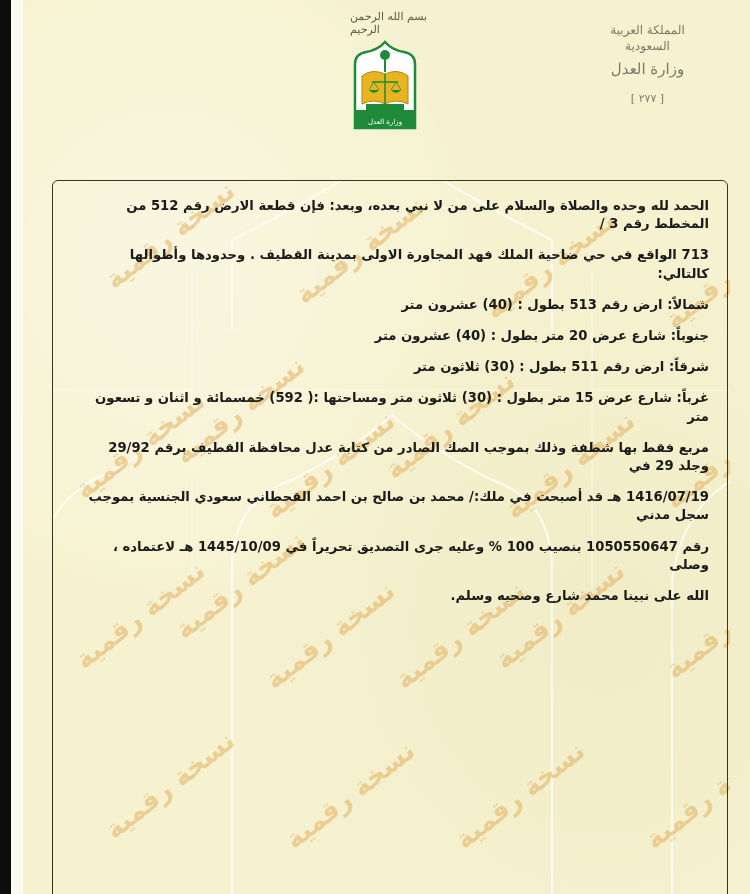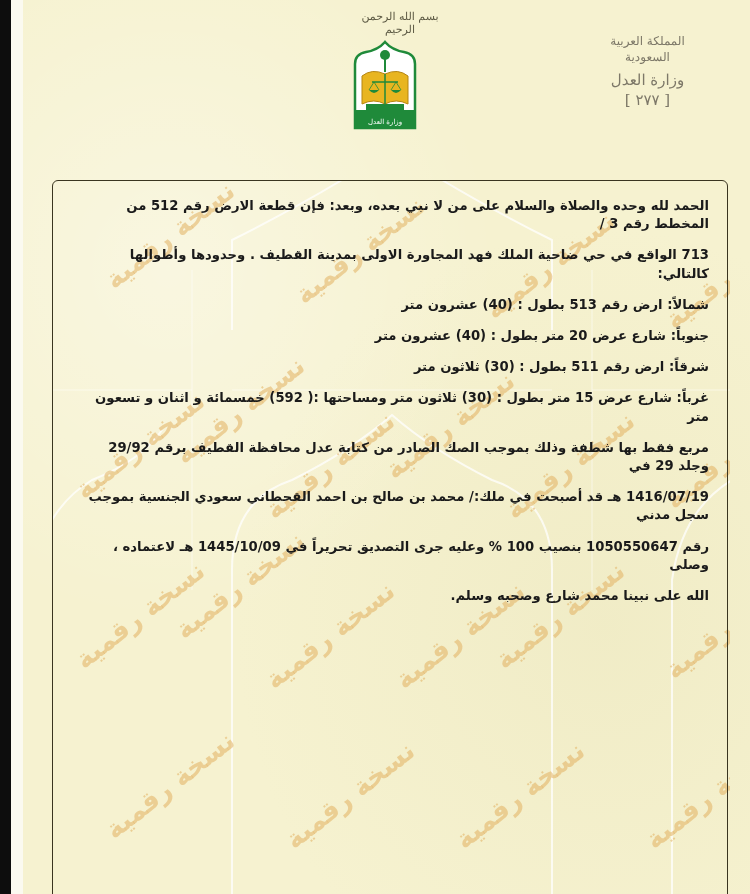--- a/index.html
+++ b/index.html
@@ -12,31 +12,31 @@
   .left-light { position: absolute; left: 11px; top: 0; width: 12px; height: 894px; background: #fbfaf0; }
   .paper {
     position: absolute; left: 23px; top: 0; width: 727px; height: 894px;
     background:
       radial-gradient(ellipse at 20% 30%, rgba(255,255,255,0.35), rgba(255,255,255,0) 40%),
       radial-gradient(ellipse at 80% 70%, rgba(230,225,180,0.35), rgba(230,225,180,0) 45%),
       #f6f2d0;
   }
   
   .basmala {
-    position: absolute; left: 350px; top: 10px; width: 100px; text-align: center;
+    position: absolute; left: 350px; top: 10px; width: 100px; text-align: left;
     font-family: "DejaVu Serif", serif; font-size: 11px; color: #5d5a44; direction: rtl;
   }
   .emblem { position: absolute; left: 352px; top: 40px; width: 66px; height: 90px; }
   .kingdom {
-    position: absolute; left: 590px; top: 33px; width: 115px; text-align: center;
+    position: absolute; left: 590px; top: 22px; width: 115px; text-align: center;
     direction: rtl; color: #7d7868; font-family: "DejaVu Serif", serif;
   }
   .kingdom .k1 { font-size: 12px; line-height: 16px; }
   .kingdom .k2 { font-size: 15px; line-height: 22px; margin-top: 4px; }
-  .kingdom .k3 { font-size: 15px; line-height: 14px; margin-top: 2px; letter-spacing: 1px; }
+  .kingdom .k3 { font-size: 11px; line-height: 14px; margin-top: 12px; letter-spacing: 1px; }
 
   
   .arches { position: absolute; left: 52px; top: 180px; width: 678px; height: 714px; overflow: hidden; }
   .wm {
     position: absolute; font-family: "DejaVu Sans", sans-serif; font-weight: bold;
     font-size: 26px; color: rgba(226,176,96,0.55); transform: rotate(-38deg);
     white-space: nowrap; direction: rtl;
   }
 
   

